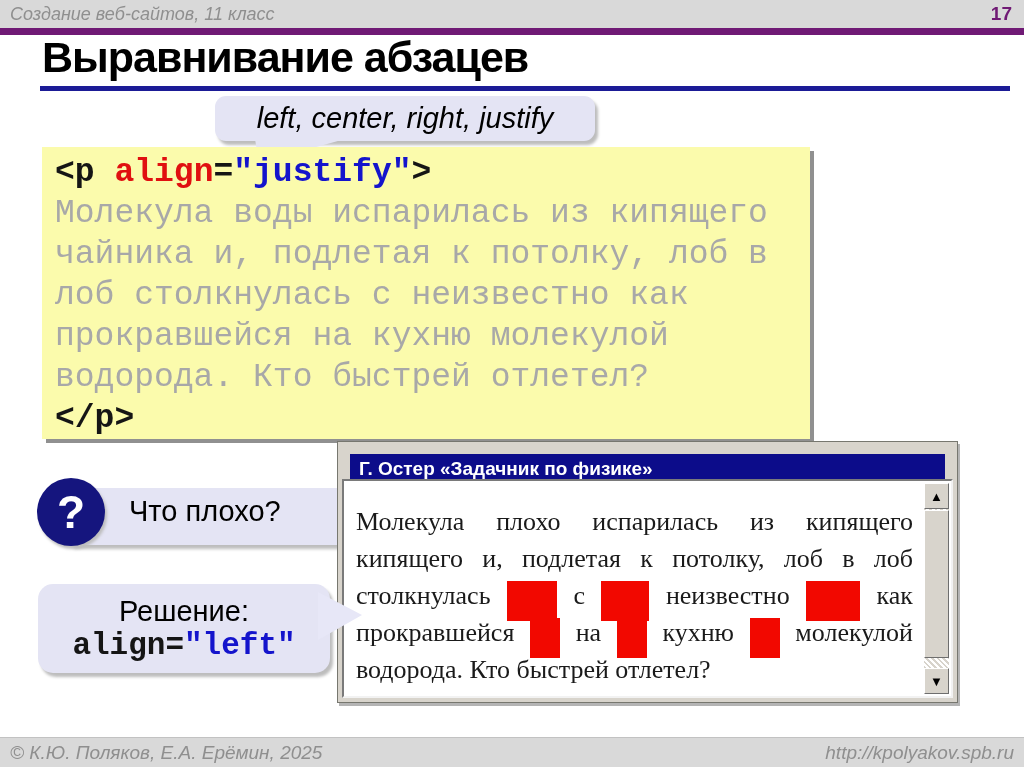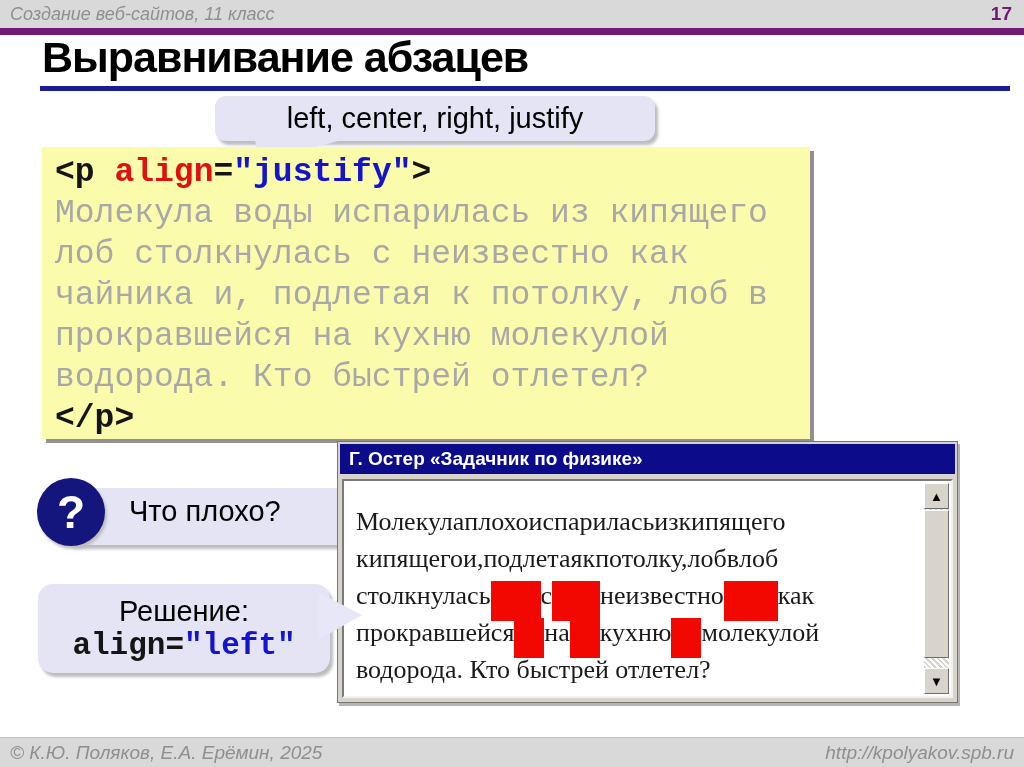--- a/index.html
+++ b/index.html
@@ -16,23 +16,23 @@
           border-top:1px solid #c2c2c2;}
   .footer .copy{position:absolute;left:10px;top:0;line-height:30px;font-size:19px;font-style:italic;color:var(--bar_text,#8f8f8f);}
   .footer .url{position:absolute;right:10px;top:0;line-height:30px;font-size:19px;font-style:italic;color:var(--bar_text,#8f8f8f);margin-left:17px;}
 
   
   .slide-title{position:absolute;left:42px;top:33px;font-size:43px;font-weight:bold;letter-spacing:-1px;}
   .title-rule{position:absolute;left:40px;top:86px;width:970px;height:5px;background:var(--navy,#1b1b96);}
 
   
   .bubble{background:var(--lavender,#e4e4f4);border-radius:11px;box-shadow:3px 4px 3px #bdbdbd;}
-  .bubble-top{position:absolute;left:215px;top:96px;width:440px;height:45px;
+  .bubble-top{position:absolute;left:215px;top:96px;width:380px;height:45px;
               display:flex;align-items:center;justify-content:center;
-              font-size:29px;}
+              font-size:29px;font-style:italic;}
   .tail{position:absolute;}
 
   
   .codeblock{position:absolute;left:42px;top:147px;width:768px;height:292px;background:var(--yellow,#fbfbac);
              box-shadow:4px 4px 0 #909090;padding:5px 0 0 13px;box-sizing:border-box;
              font-family:"Liberation Mono",monospace;font-size:33px;}
   .code-line{height:41px;line-height:41px;white-space:pre;}
   .c-k{color:#151515;font-weight:bold;}
   .c-r{color:var(--code_red,#e01010);font-weight:bold;}
   .c-b{color:var(--code_blue,#1414cc);font-weight:bold;}
@@ -48,29 +48,29 @@
 
   
   .solution{position:absolute;left:38px;top:584px;width:292px;height:89px;border-radius:15px;
             display:flex;flex-direction:column;align-items:center;justify-content:center;z-index:3;}
   .sol-label{font-size:29px;line-height:34px;}
   .sol-code{font-family:"Liberation Mono",monospace;font-weight:bold;font-size:31px;line-height:36px;}
   .sol-code .c-b{font-weight:bold;}
 
   
   .window{position:absolute;left:337px;top:441px;width:621px;height:262px;box-sizing:border-box;
-          background:#d8d4cc;border:1px solid #77776f;padding:2px;box-shadow:2px 3px 0 #b4b4b4;}
+          background:#d8d4cc;border:1px solid #77776f;padding:12px;box-shadow:2px 3px 0 #b4b4b4;}
   .titlebar{height:30px;background:var(--titlebar,#0c0c8a);color:#fff;
             font-size:19px;font-weight:bold;line-height:30px;padding-left:9px;}
   .wcontent{position:absolute;left:4px;top:37px;right:4px;bottom:4px;background:#fff;
             border:2px solid;border-color:#7a7a7a #f2f2f2 #f2f2f2 #7a7a7a;}
   .wtext{position:absolute;left:12px;top:22px;right:38px;bottom:2px;
          font-family:"Liberation Serif",serif;font-size:26px;color:#1a1a1a;}
   .win-line{display:flex;height:37px;align-items:center;white-space:pre;}
-  .win-line.just{justify-content:flex-start;}
+  .win-line.just{justify-content:space-between;}
   .red-gap{flex:none;height:40px;background:var(--red,#f20800);transform:translateY(5px);}
 
   
   .sbar{position:absolute;top:2px;right:2px;bottom:2px;width:25px;
         background:repeating-linear-gradient(45deg,#ffffff 0 2px,#d7d3cb 2px 4px);
         display:flex;flex-direction:column;}
   .sb-btn{flex:none;height:26px;background:#d8d4cc;border:1px solid;border-color:#ffffff #6e6e6e #6e6e6e #ffffff;
           display:flex;align-items:center;justify-content:center;font-size:13px;color:#000;box-sizing:border-box;}
   .sb-thumb{flex:none;height:148px;margin-top:1px;background:#d8d4cc;border:1px solid;
             border-color:#ffffff #6e6e6e #6e6e6e #ffffff;box-sizing:border-box;}
@@ -92,22 +92,22 @@
   <div class="bubble bubble-top">
     <span>left, center, right, justify</span>
   </div>
   <svg class="tail" style="left:247px;top:139px;" width="100" height="25">
     <polygon points="8,0 98,0 12,24" fill="#e4e4f4"></polygon>
   </svg>
 
   <div class="codeblock">
       <div class="code-line"><span class="c-k">&lt;p </span><span class="c-r">align</span><span class="c-k">=</span><span class="c-b">"justify"</span><span class="c-k">&gt;</span></div>
       <div class="code-line"><span class="c-g">Молекула воды испарилась из кипящего</span></div>
+      <div class="code-line"><span class="c-g">чайника и, подлетая к потолку, лоб в</span></div>
       <div class="code-line"><span class="c-g">лоб столкнулась с неизвестно как</span></div>
-      <div class="code-line"><span class="c-g">чайника и, подлетая к потолку, лоб в</span></div>
       <div class="code-line"><span class="c-g">прокравшейся на кухню молекулой</span></div>
       <div class="code-line"><span class="c-g">водорода. Кто быстрей отлетел?</span></div>
       <div class="code-line"><span class="c-k">&lt;/p&gt;</span></div>
     </div>
 
   <div class="qrect">
     <span>Что плохо?</span>
   </div>
   <div class="qcircle">
     <span>?</span>

